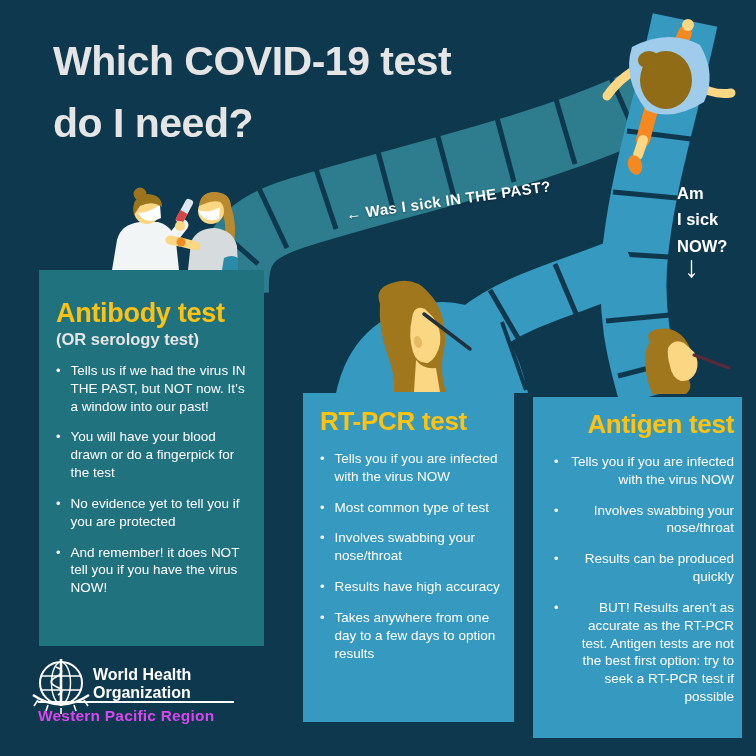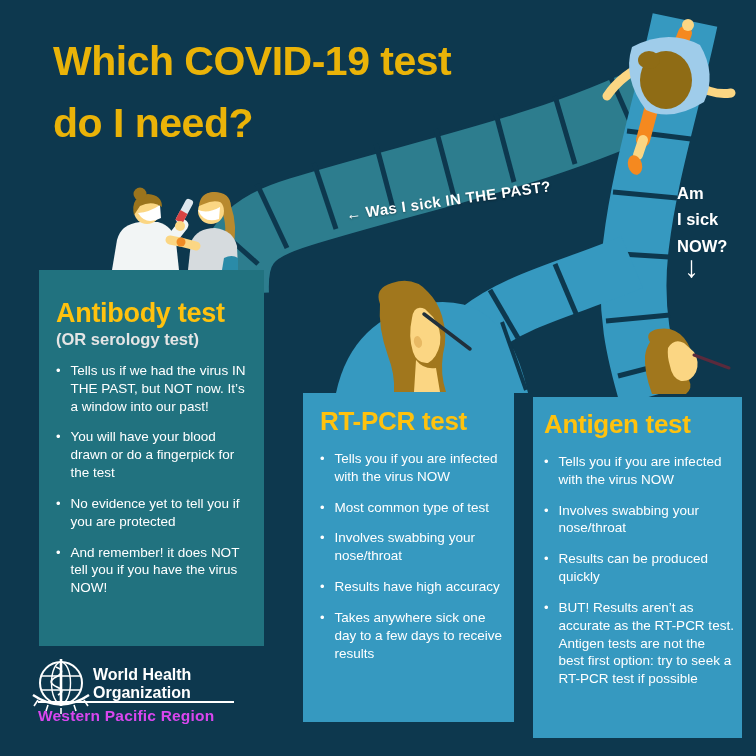--- a/index.html
+++ b/index.html
@@ -1,32 +1,32 @@
 <!DOCTYPE html>
 <html><head>
 <meta charset="utf-8">
 <style>
   * { margin:0; padding:0; box-sizing:border-box; }
   html,body { width:756px; height:756px; }
   body { font-family:"Liberation Sans", sans-serif; background:#0d384e; position:relative; overflow:hidden; }
   #canvas { position:absolute; inset:0; width:756px; height:756px; background:#0d384e; overflow:hidden; }
   #scene { position:absolute; left:0; top:0; }
 
-  .title { position:absolute; left:53px; top:30px; color:#eab308; font-size:41px; font-weight:bold; line-height:1.52; letter-spacing:-0.5px; }
+  .title { position:absolute; left:53px; top:30px; color:#e5e5e5; font-size:41px; font-weight:bold; line-height:1.52; letter-spacing:-0.5px; }
 
   .q-past { position:absolute; left:346px; top:206px; color:#ffffff; font-weight:bold; font-size:15px;
             transform:rotate(-8deg); transform-origin:left center; white-space:nowrap; letter-spacing:.4px;
             text-shadow:0 1px 2px rgba(0,0,0,.35); }
   .q-now  { position:absolute; left:677px; top:180px; color:#ffffff; font-weight:bold; font-size:16.5px; line-height:1.6; }
   .q-arrow{ position:absolute; left:684px; top:250px; color:#ffffff; font-size:30px; font-weight:bold; }
 
   .card { position:absolute; color:#ffffff; }
   #card-antibody { left:39px;  top:270px; width:225px; height:376px; background:#21727f; padding:28px 12px 6px 17px; }
   #card-rtpcr    { left:303px; top:393px; width:211px; height:329px; background:#3699c0; padding:13px 10px 4px 17px; }
-  #card-antigen  { left:533px; top:397px; width:209px; height:341px; background:#3699c0; padding:12px 8px 0 11px; }
+  #card-antigen  { left:533px; top:397px; width:209px; height:341px; background:#3699c0; padding:12px 8px 0 21px;text-align:right; }
 
   .card h2   { color:#ffc20e; font-size:26px; font-weight:bold; letter-spacing:-0.3px; }
   #card-antibody h2 { font-size:27px; }
   .card .sub { color:#e5e5e5; font-size:16.5px; font-weight:bold; margin-top:1px; }
   .card ul   { list-style:none; margin-top:13px; }
   .card li   { display:flex; gap:10px; font-size:13.5px; line-height:1.32; margin-bottom:13px; }
   .blt       { flex:0 0 auto; font-size:13px; }
 
   .who-name   { position:absolute; left:93px; top:666px; font-size:16px; font-weight:bold; line-height:1.1; color:#ffffff; }
   .who-line   { position:absolute; left:38px; top:701px; width:196px; height:2px; background:#ffffff; }
@@ -187,21 +187,21 @@
       <li>
           <span class="blt">•</span>
           <span>Involves swabbing your nose/throat</span>
         </li>
       <li>
           <span class="blt">•</span>
           <span>Results have high accuracy</span>
         </li>
       <li>
           <span class="blt">•</span>
-          <span>Takes anywhere sick one day to a few days to receive results</span>
+          <span>Takes anywhere from one day to a few days to option results</span>
         </li>
     </ul>
   </div>
 
   <div class="card" id="card-antigen">
     <h2>Antigen test</h2>
     <ul>
       <li>
           <span class="blt">•</span>
           <span>Tells you if you are infected with the virus NOW</span>

